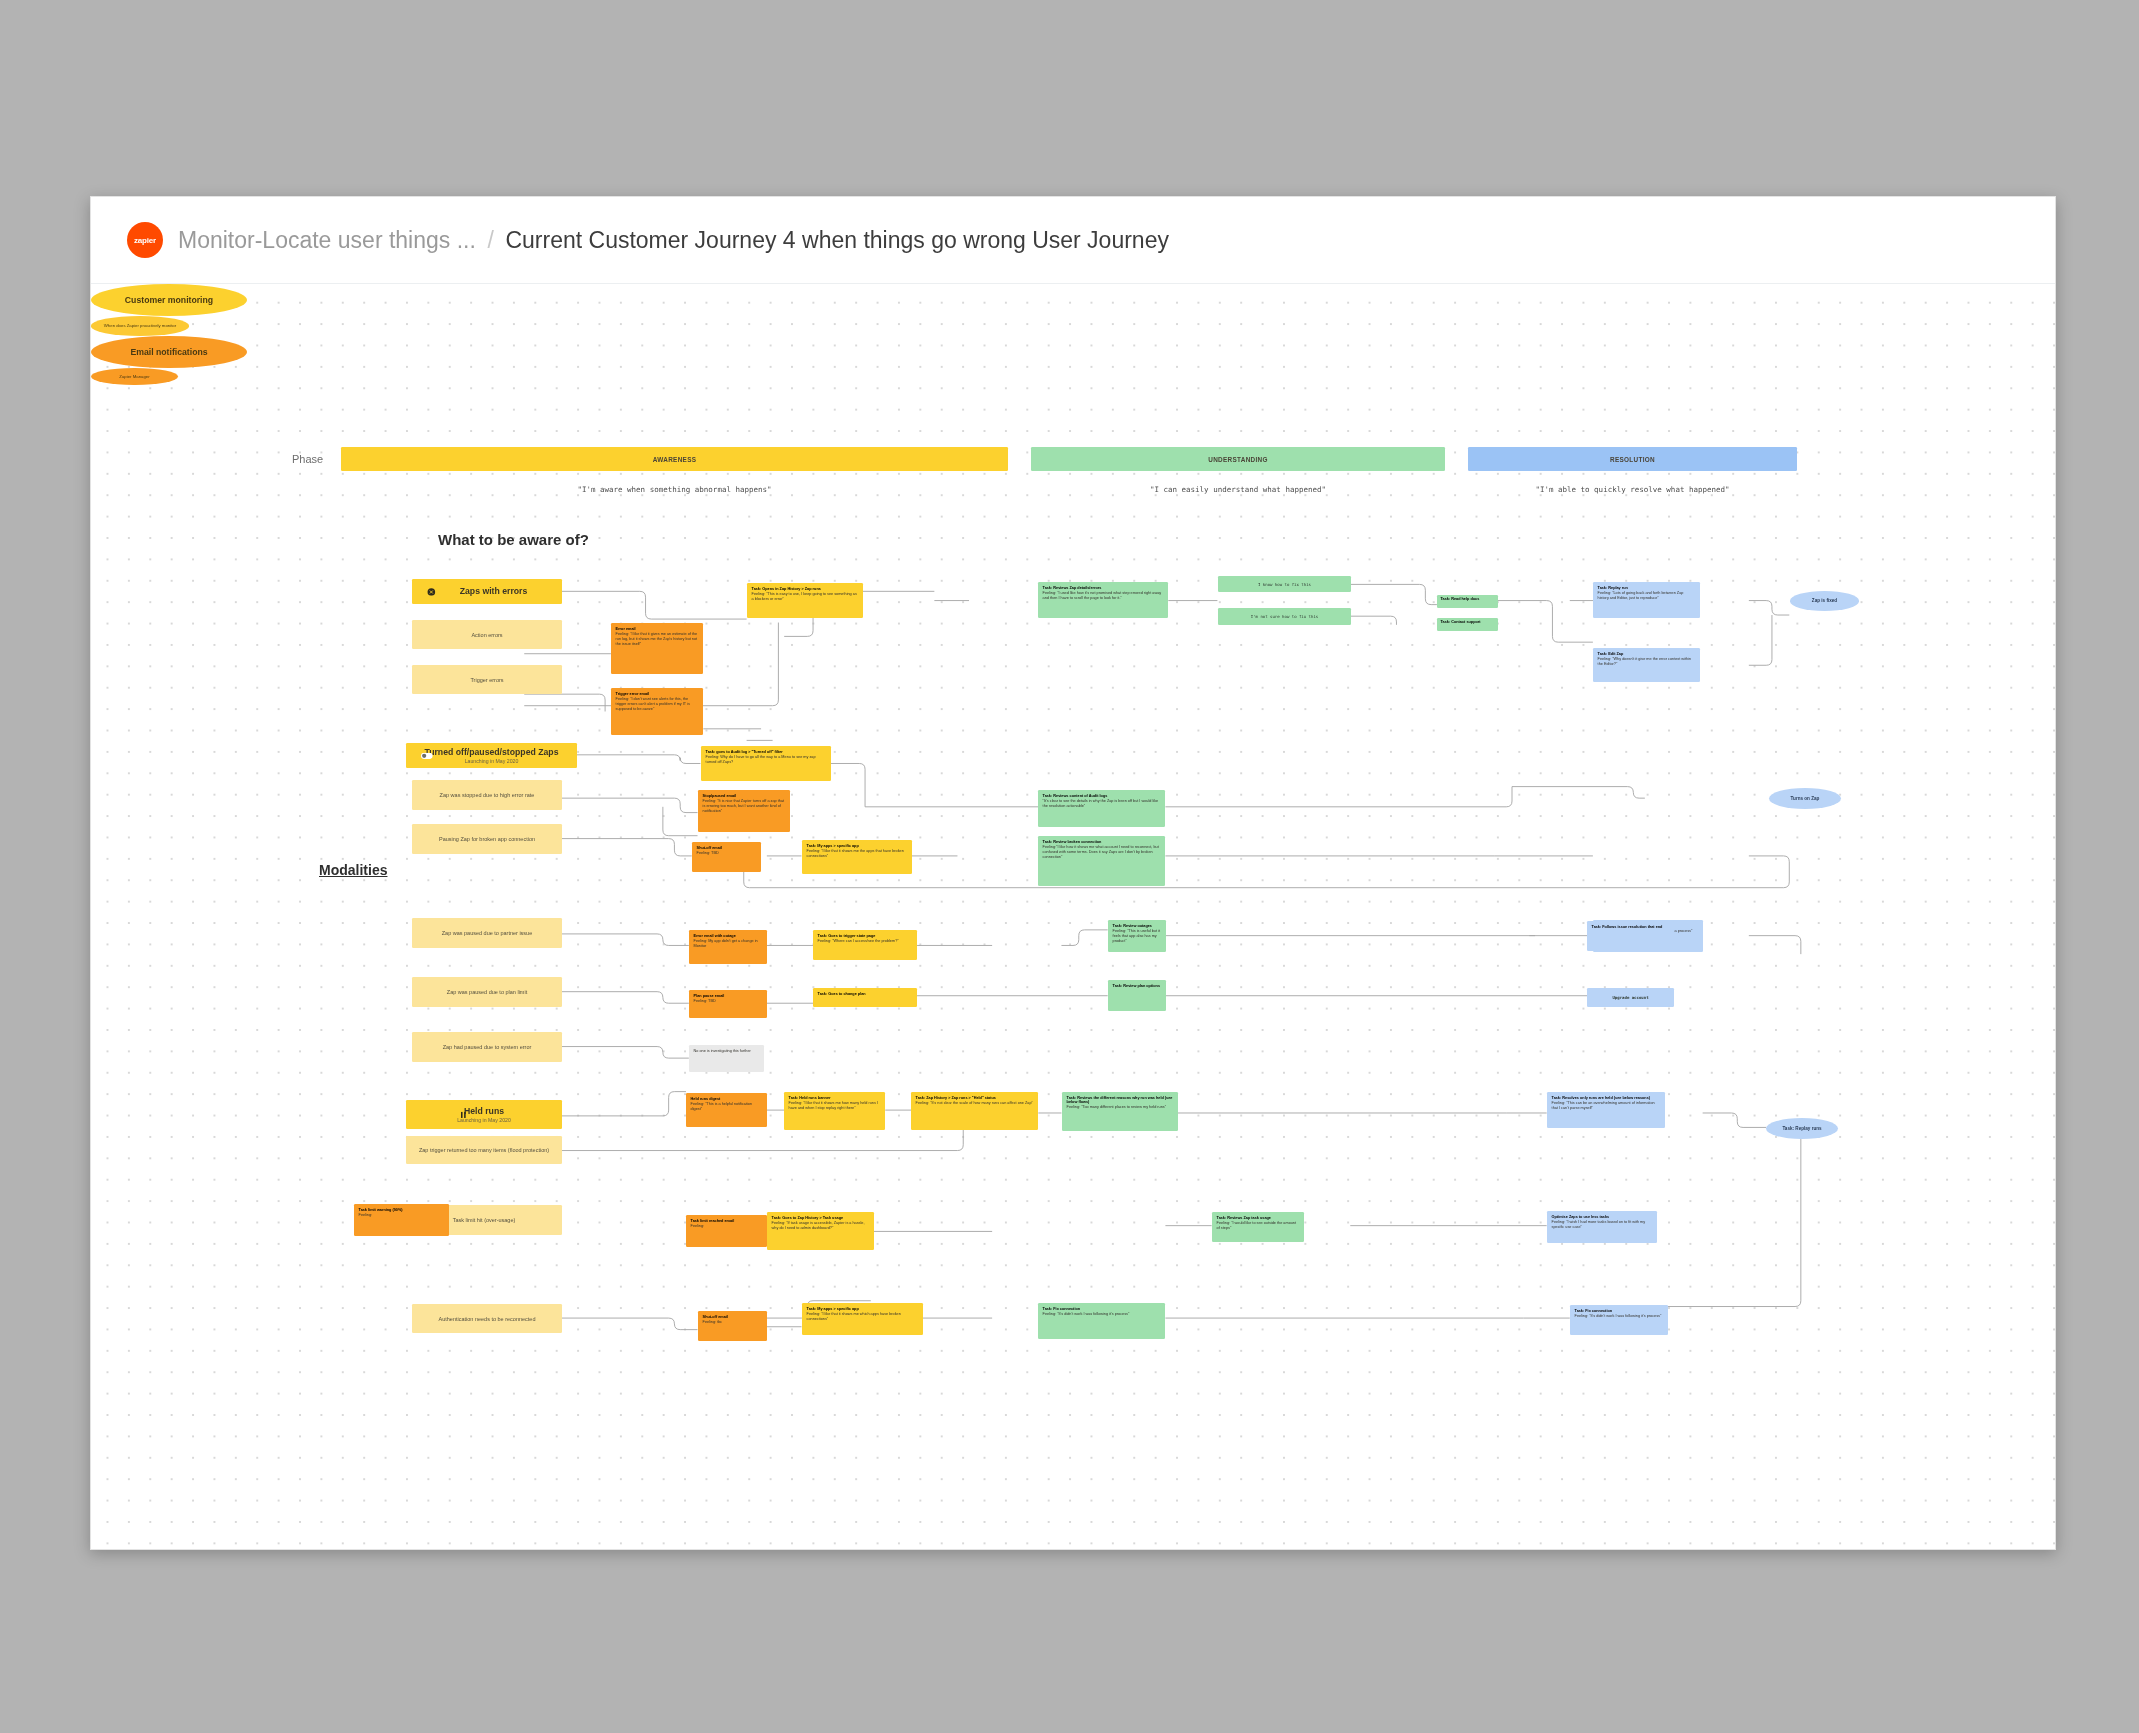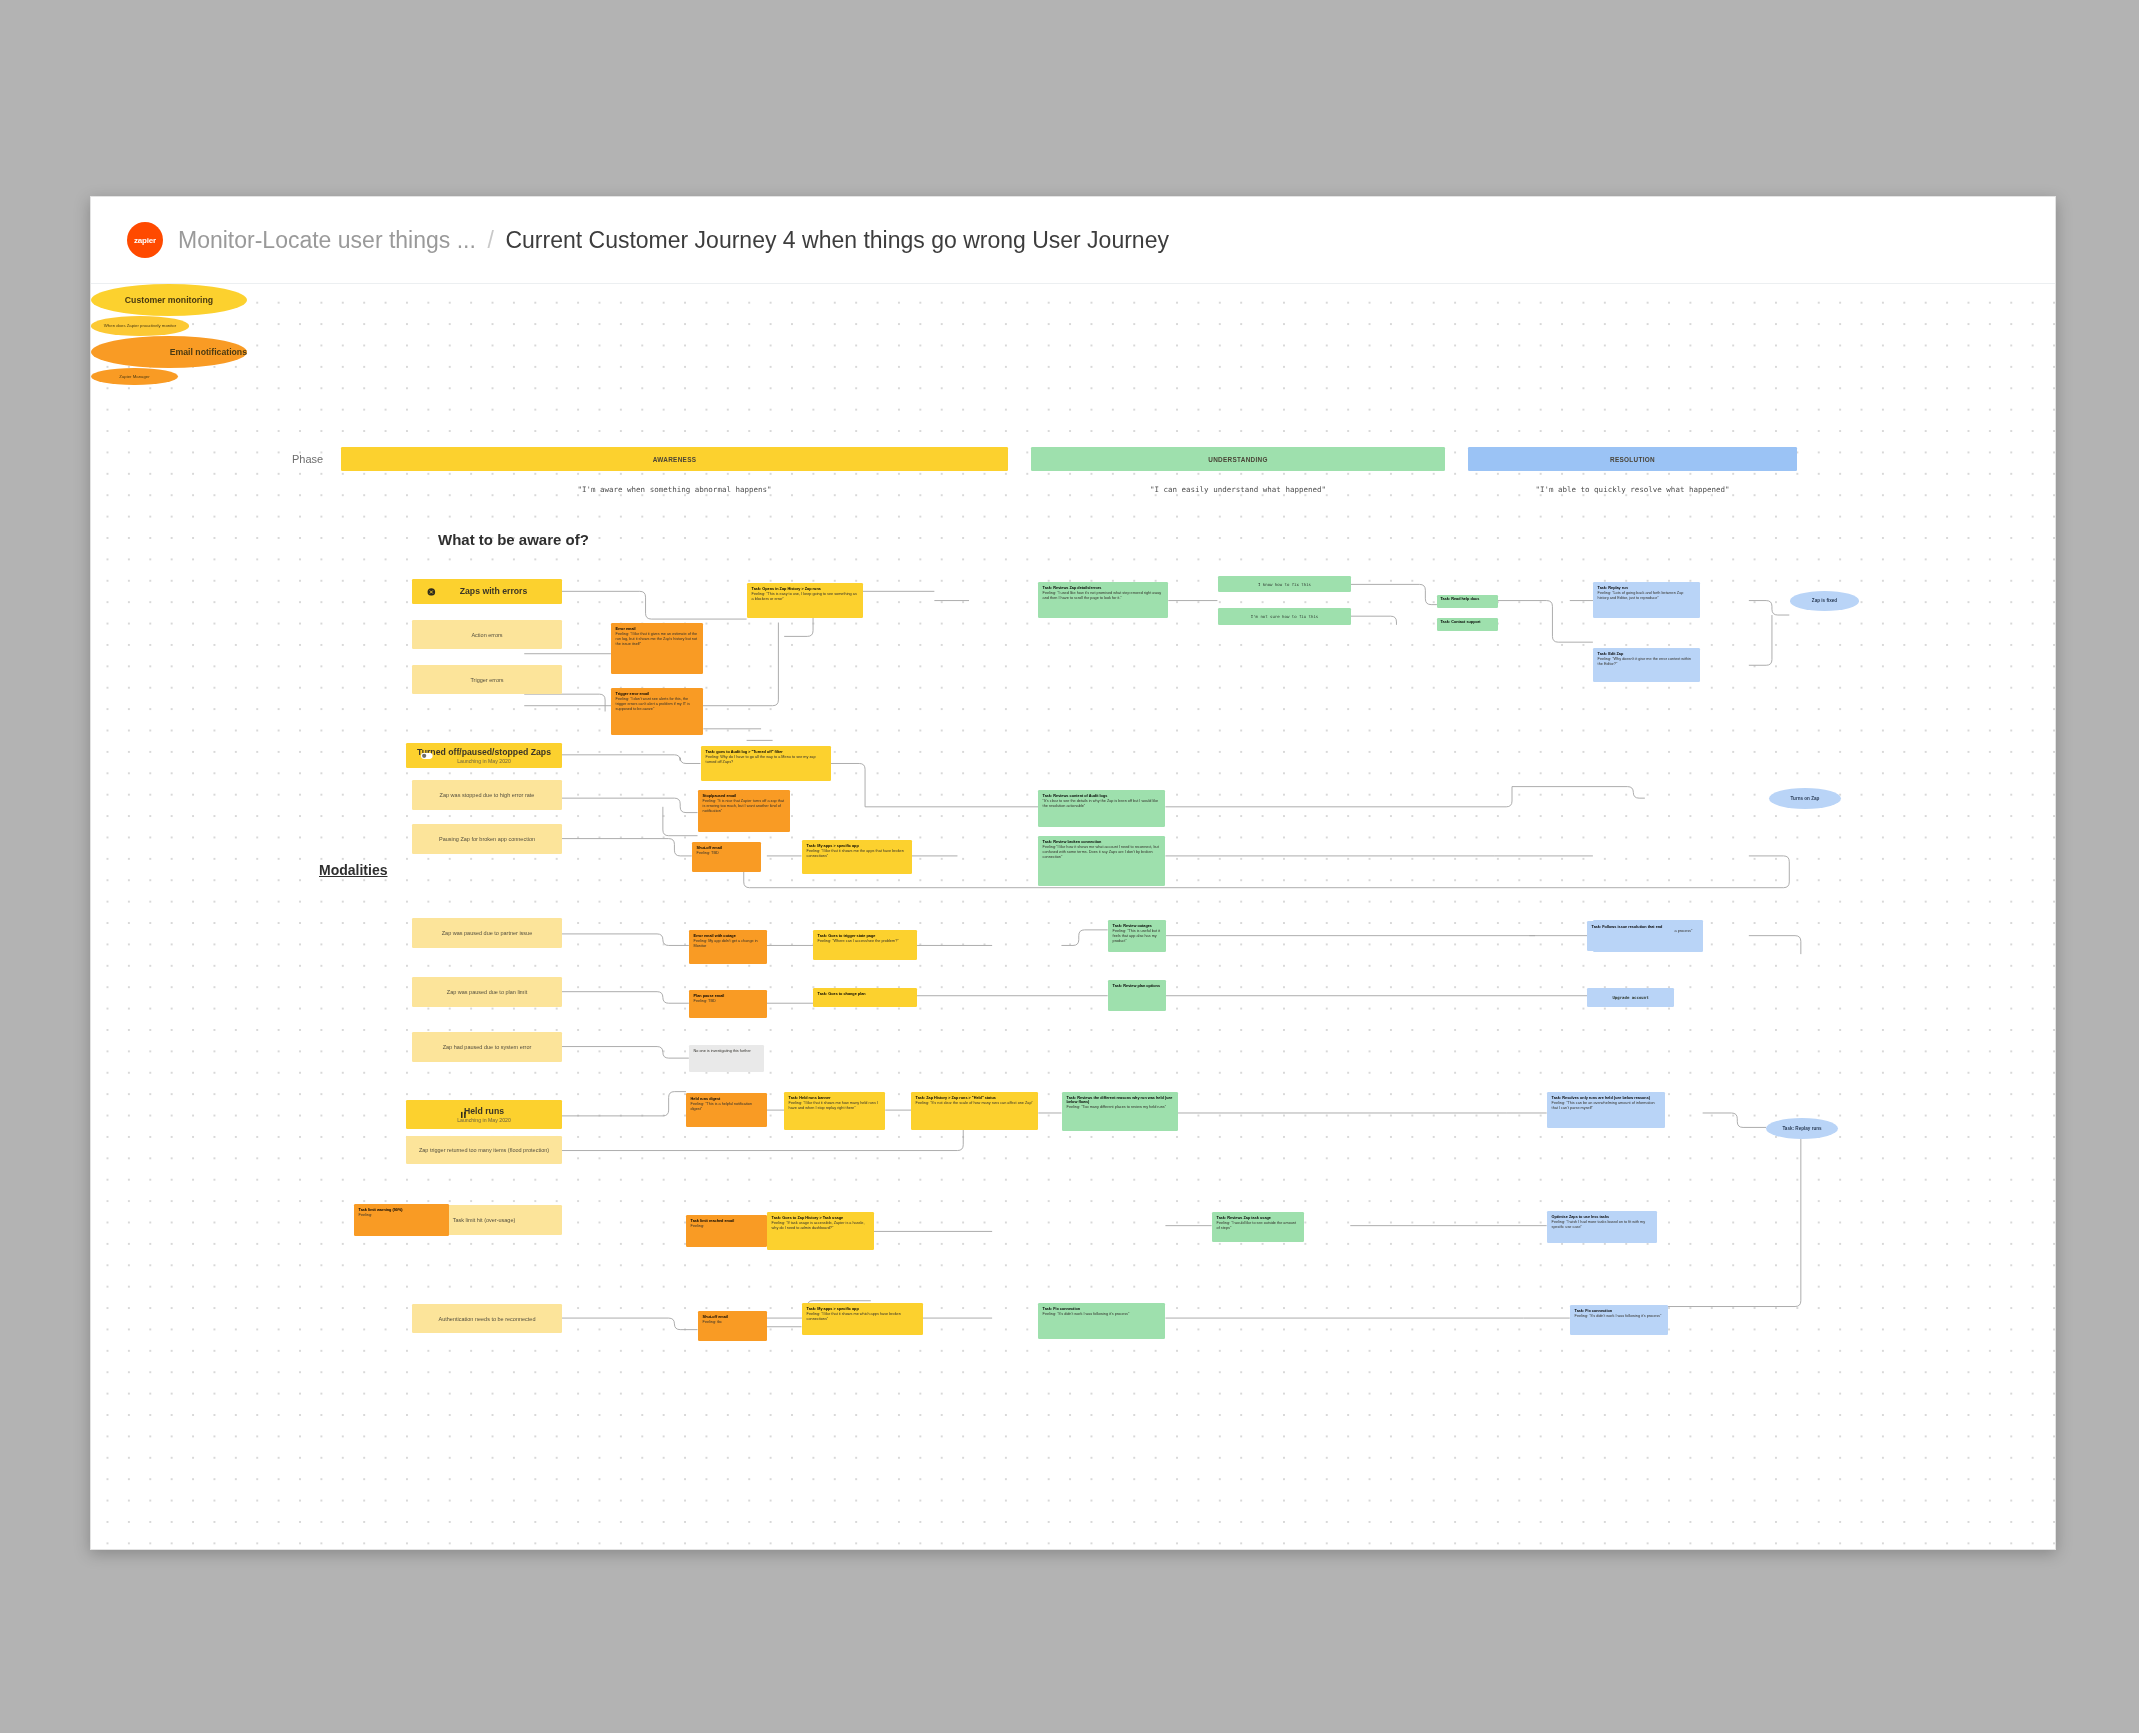--- a/index.html
+++ b/index.html
@@ -192,38 +192,38 @@
       <div class="heading" style="left:347px;top:247px;">What to be aware of?</div>
       <div class="mod-title" style="left:228px;top:578px;text-decoration:underline;">Modalities</div>
 
       <div class="mod big c-yellow" style="left:185px;top:605px;width:156px;height:32px;">
         <span class="t">Customer monitoring</span>
       </div>
       <div class="mod small c-yellow-m" style="left:228px;top:638px;width:98px;height:19.6px;">
         <span class="t">When does Zapier proactively monitor</span>
       </div>
 
-      <div class="mod big c-orange" style="left:185px;top:716px;width:156px;height:32px;justify-content:flex-end;">
+      <div class="mod big c-orange" style="left:185px;top:716px;width:156px;height:32px;">
         <span class="t">Email notifications</span>
       </div>
       <div class="mod small c-orange" style="left:243px;top:751px;width:87px;height:17.3px;">
         <span class="t">Zapier Manager</span>
       </div>
 
       <div class="n cat c-yellow" style="left:321px;top:295px;width:150px;height:25.4px;padding-left:13px;">
         <span class="ico">
           <svg viewBox="0 0 16 16" width="8.7" height="8.7">
               <circle cx="8" cy="8" r="7" fill="#2f2b1c"></circle>
               <path d="M5.2 5.2 L10.8 10.8 M10.8 5.2 L5.2 10.8" stroke="#fcd12e" stroke-width="1.6"></path>
             </svg>
         </span>
         <span class="t">Zaps with errors</span>
       </div>
 
-      <div class="n cat c-yellow" style="left:315px;top:459px;width:156px;height:25.4px;">
+      <div class="n cat c-yellow" style="left:315px;top:459px;width:171px;height:25.4px;">
         <span class="ico">
           <svg viewBox="0 0 22 12" width="11.6" height="6.4">
               <rect x="0" y="0" width="22" height="12" rx="6" fill="#fff"></rect>
               <circle cx="6" cy="6" r="4" fill="#6d6d6d"></circle>
             </svg>
         </span>
         <span class="t">Turned off/paused/stopped Zaps</span>
         <span class="t sub">Launching in May 2020</span>
       </div>
 

